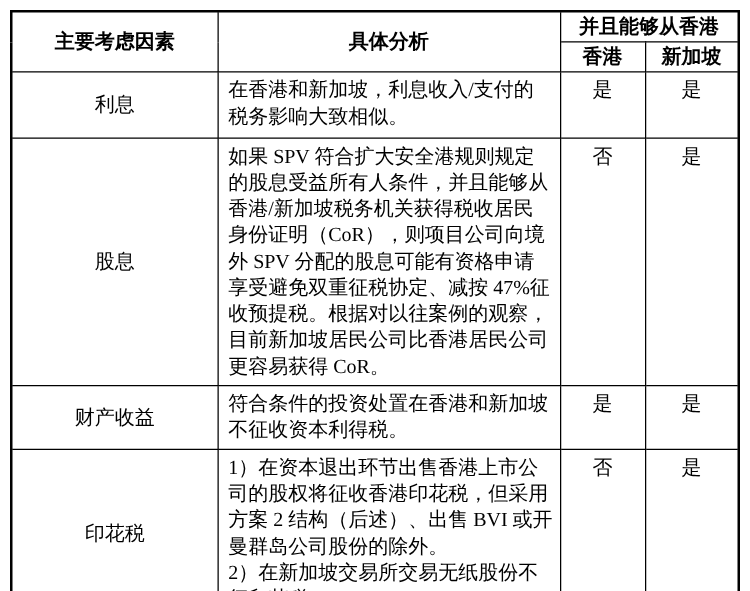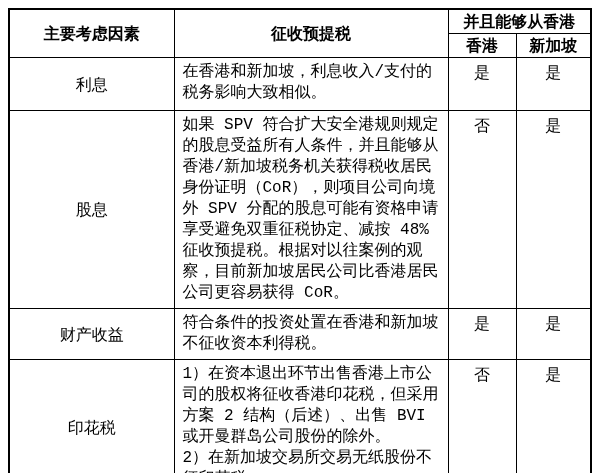--- a/index.html
+++ b/index.html
@@ -46,21 +46,20 @@
     font-weight: normal;
     text-align: center;
     vertical-align: middle;
     padding: 2px 4px;
   }
   td.analysis-cell {
     text-align: left;
     vertical-align: top;
     padding: 4px 5px 4px 8px;
     white-space: pre-line;
-    font-family: Liberation Mono, monospace;
   }
   td.value-cell {
     text-align: center;
     vertical-align: top;
     padding-top: 4px;
     font-weight: normal;
   }
   tr.row-interest { height: 53px; }
   tr.row-dividend { height: 191px; }
   tr.row-property { height: 42px; padding-left: 17px; }
@@ -73,38 +72,38 @@
   <table class="tax-table">
     <colgroup>
       <col class="c-factor">
       <col class="c-analysis">
       <col class="c-hk">
       <col class="c-sg">
     </colgroup>
     <thead>
       <tr class="hdr-row-1">
         <th class="hdr" rowspan="2">主要考虑因素</th>
-        <th class="hdr" rowspan="2">征收预提税</th>
+        <th class="hdr" rowspan="2">具体分析</th>
         <th class="hdr" colspan="2">并且能够从香港</th>
       </tr>
       <tr class="hdr-row-2">
         <th class="hdr">香港</th>
         <th class="hdr">新加坡</th>
       </tr>
     </thead>
     <tbody>
       <tr class="row-interest">
         <th class="factor-cell">利息</th>
         <td class="analysis-cell">在香港和新加坡，利息收入/支付的税务影响大致相似。</td>
         <td class="value-cell">是</td>
         <td class="value-cell">是</td>
       </tr>
       <tr class="row-dividend">
         <th class="factor-cell">股息</th>
-        <td class="analysis-cell">如果 SPV 符合扩大安全港规则规定的股息受益所有人条件，并且能够从香港/新加坡税务机关获得税收居民身份证明（CoR），则项目公司向境外 SPV 分配的股息可能有资格申请享受避免双重征税协定、减按 48%征收预提税。根据对以往案例的观察，目前新加坡居民公司比香港居民公司更容易获得 CoR。</td>
+        <td class="analysis-cell">如果 SPV 符合扩大安全港规则规定的股息受益所有人条件，并且能够从香港/新加坡税务机关获得税收居民身份证明（CoR），则项目公司向境外 SPV 分配的股息可能有资格申请享受避免双重征税协定、减按 47%征收预提税。根据对以往案例的观察，目前新加坡居民公司比香港居民公司更容易获得 CoR。</td>
         <td class="value-cell">否</td>
         <td class="value-cell">是</td>
       </tr>
       <tr class="row-property">
         <th class="factor-cell">财产收益</th>
         <td class="analysis-cell">符合条件的投资处置在香港和新加坡不征收资本利得税。</td>
         <td class="value-cell">是</td>
         <td class="value-cell">是</td>
       </tr>
       <tr class="row-stamp">

